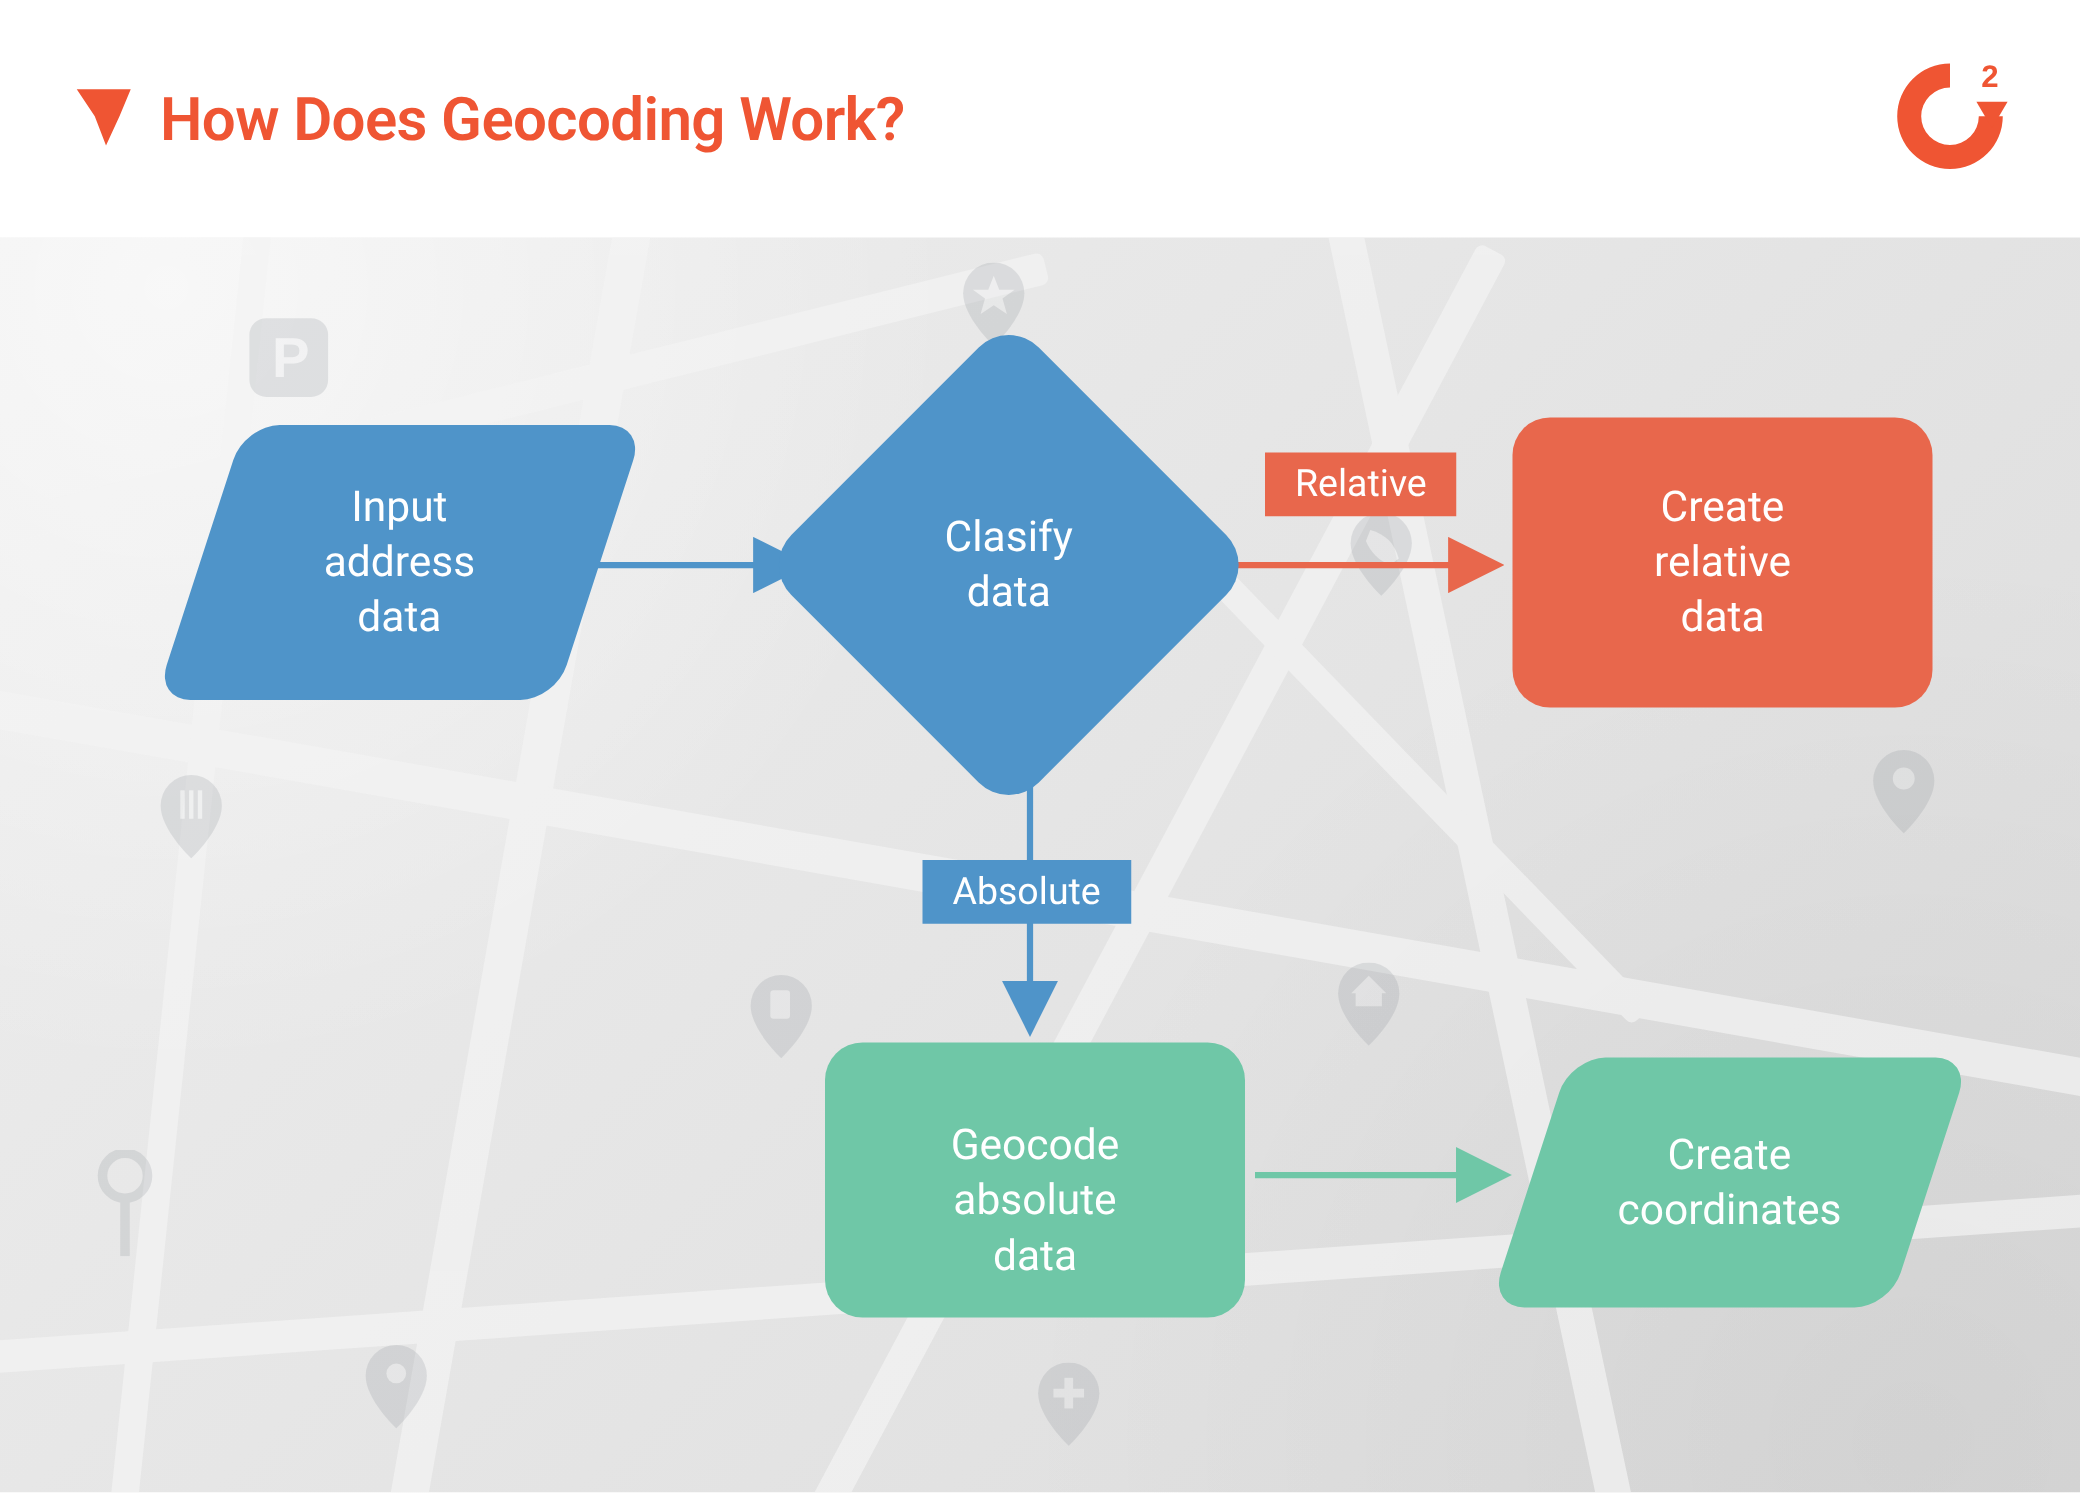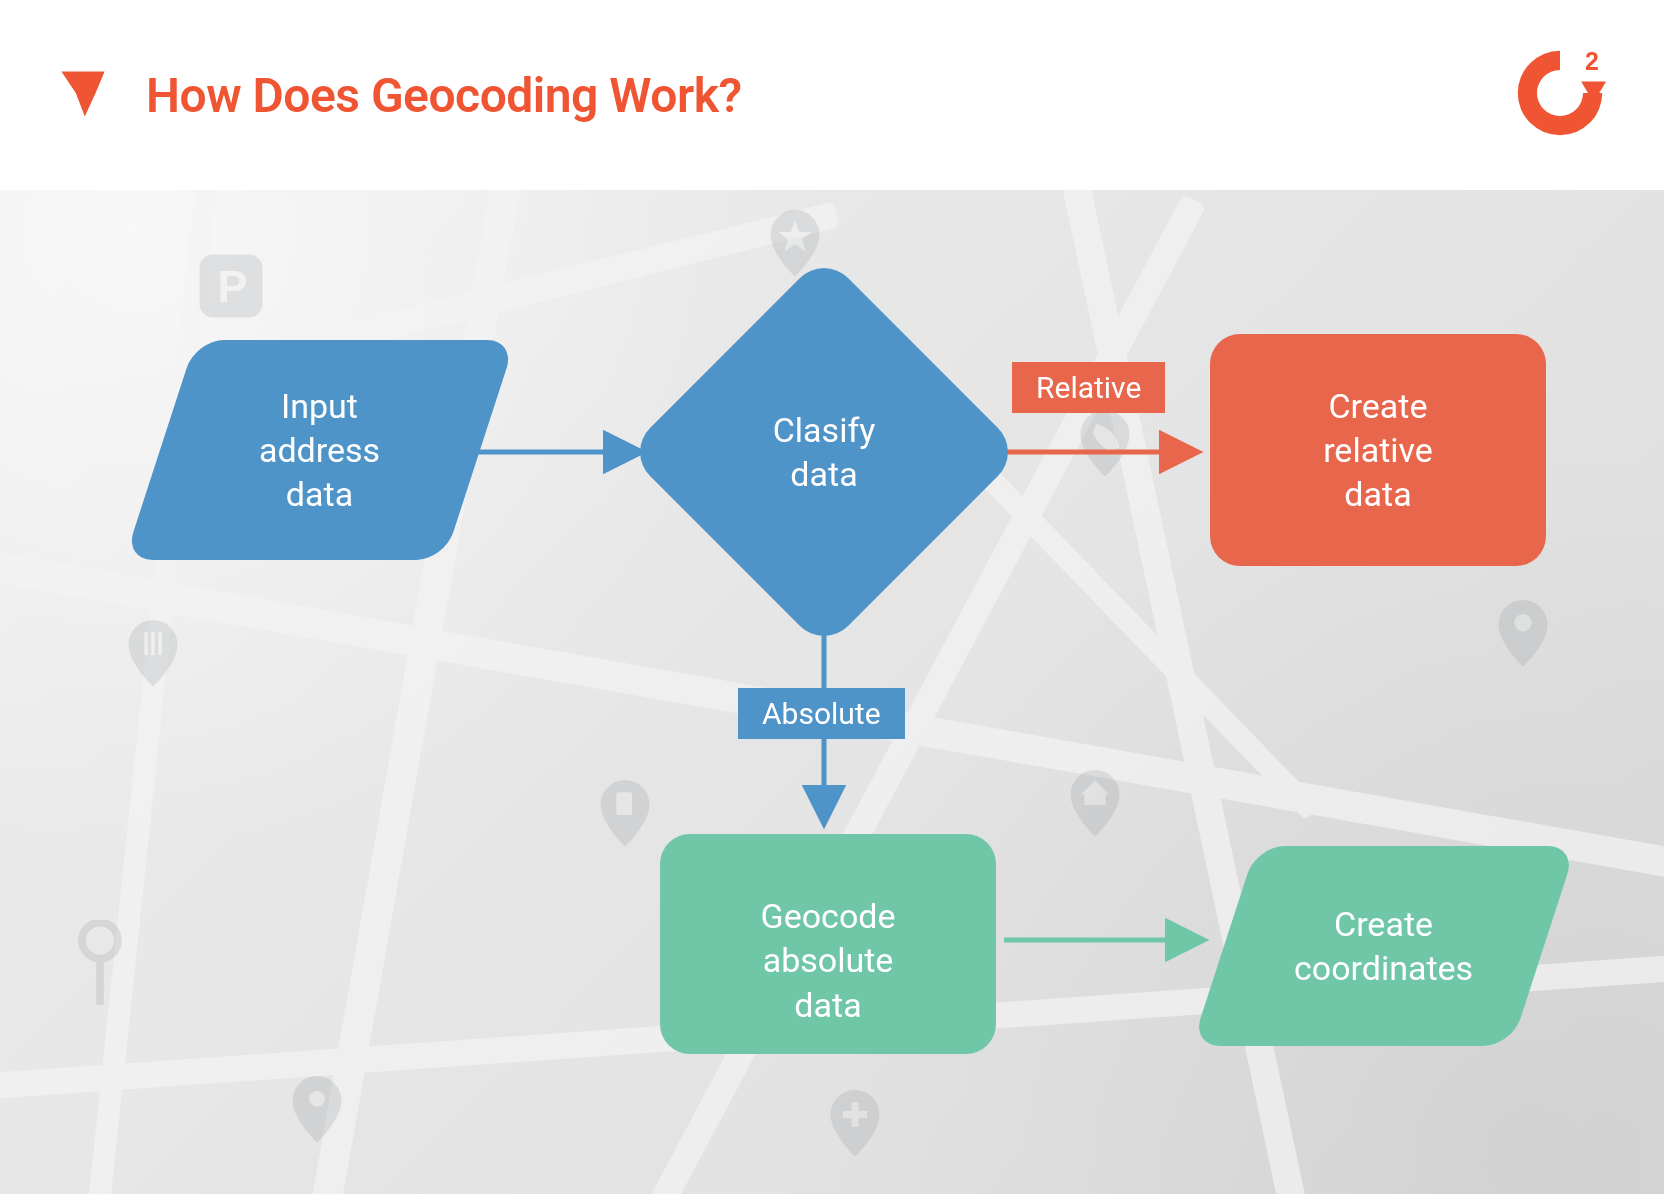--- a/index.html
+++ b/index.html
@@ -4,21 +4,21 @@
 <style>
   * { box-sizing: border-box; margin: 0; padding: 0; }
   html, body { width: 1664px; height: 1194px; font-family: -apple-system, "Segoe UI", Roboto, "Helvetica Neue", Arial, sans-serif; }
   body { background: #fff; }
 
   .header {
     width: 100%; height: 190px; background: #fff;
     display: flex; align-items: center; justify-content: space-between;
     padding: 0 56px;
   }
-  .header-left { display: flex; align-items: center; gap: 36px; }
+  .header-left { display: flex; align-items: center; gap: 18px; }
   .header-title {
     font-size: 48px; font-weight: 600; color: #ef5533; letter-spacing: -0.5px;
   }
 
   .canvas {
     position: relative; width: 100%; height: 1004px;
     background:
       radial-gradient(circle at 8% 4%, rgba(255,255,255,0.6) 0, rgba(255,255,255,0) 35%),
       radial-gradient(circle at 92% 96%, rgba(0,0,0,0.05) 0, rgba(0,0,0,0) 40%),
       linear-gradient(135deg, #eeeeee 0%, #e3e3e3 60%, #dcdcdc 100%);
@@ -197,21 +197,21 @@
   </svg>
 
   <div class="flow">
 
     <div class="para" style="left:160px; top:150px; width:320px; height:220px; background:#4f94c9;">
       <span style="white-space:pre-line;">Input
 address
 data</span>
     </div>
 
-    <div class="diamond-wrap" style="left:684px; top:122px;">
+    <div class="diamond-wrap" style="left:667px; top:122px;">
       <div class="diamond"></div>
       <div class="diamond-label">
         <span style="white-space:pre-line;">Clasify
 data</span>
       </div>
     </div>
 
     <div class="rect" style="left:1210px; top:144px; width:336px; height:232px; background:#e8674c;">
       <span style="white-space:pre-line;">Create
 relative

